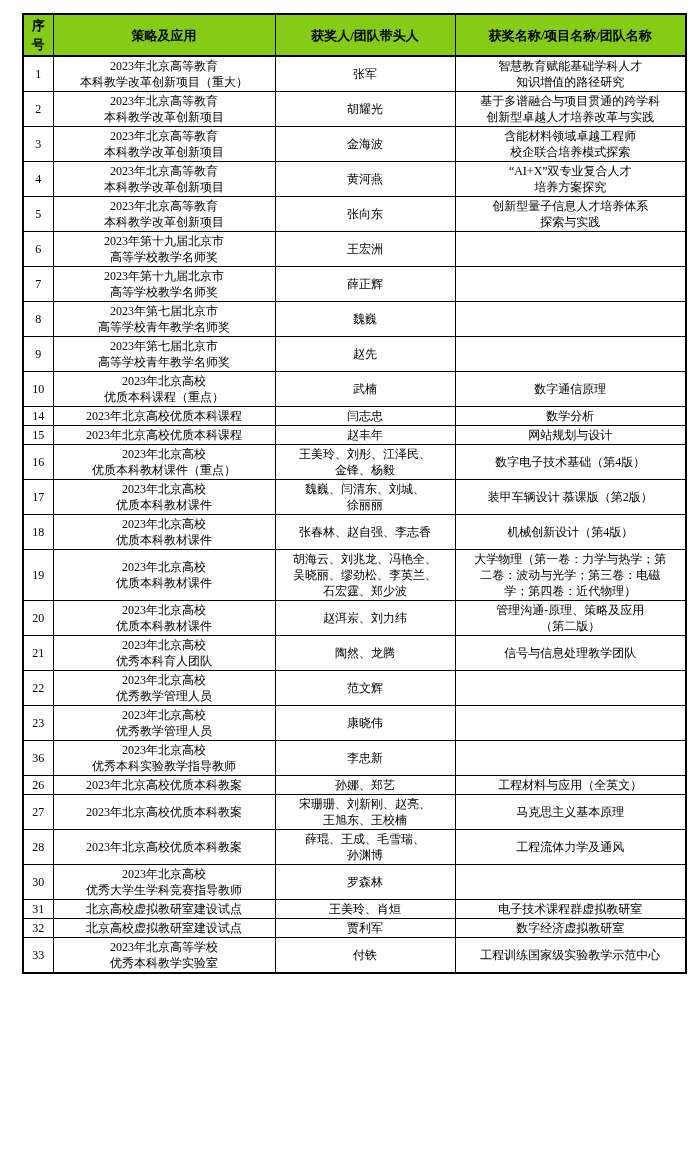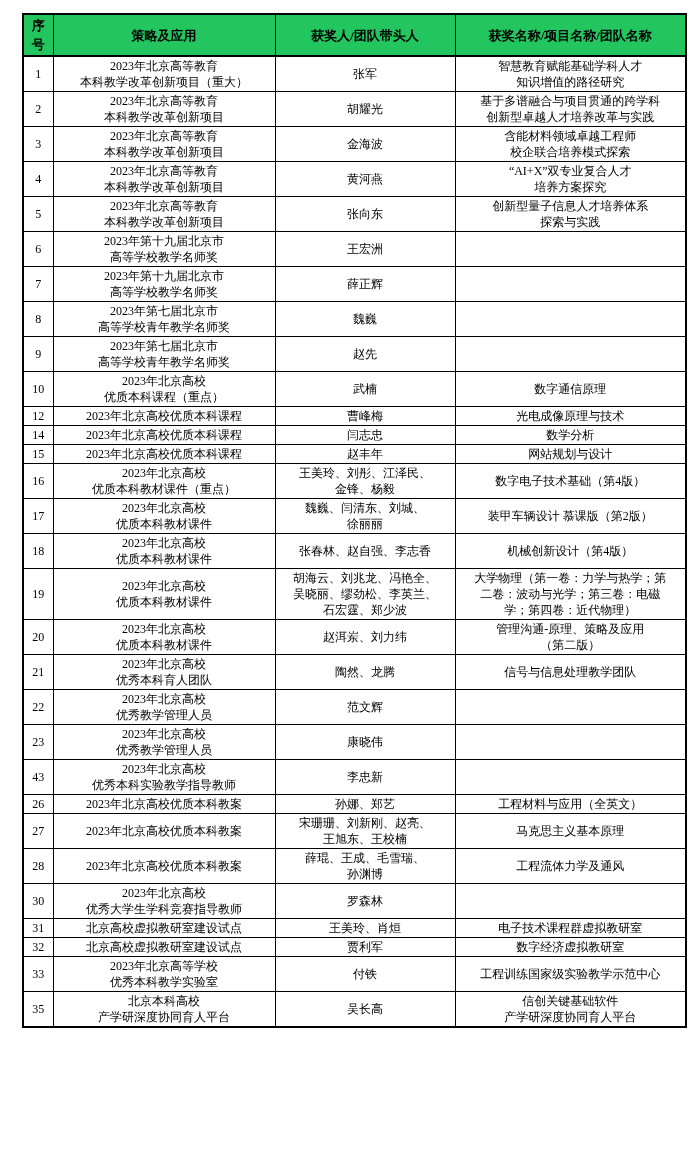--- a/index.html
+++ b/index.html
@@ -25,21 +25,21 @@
   table.awards th,
   table.awards td {
     border: 1px solid #000000;
     text-align: center;
     vertical-align: middle;
     padding: 1px 3px;
     box-sizing: border-box;
     overflow: hidden;
   }
   table.awards thead tr {
-    background: #22c55e;
+    background: #84cc16;
   }
   table.awards thead th {
     font-weight: bold;
     font-size: 13px;
     line-height: 19px;
     border-bottom: 2px solid #000000;
   }
   table.awards td {
     font-size: 12px;
     line-height: 16px;
@@ -150,26 +150,20 @@
 
   <tr>
     <td class="c-no">10</td>
     <td class="c-award">2023年北京高校
 优质本科课程（重点）</td>
     <td class="c-winner">武楠</td>
     <td class="c-course">数字通信原理</td>
   </tr>
 
 
-  <tr>
-    <td class="c-no">12</td>
-    <td class="c-award">2023年北京高校优质本科课程</td>
-    <td class="c-winner">曹峰梅</td>
-    <td class="c-course">光电成像原理与技术</td>
-  </tr>
 
 
   <tr>
     <td class="c-no">14</td>
     <td class="c-award">2023年北京高校优质本科课程</td>
     <td class="c-winner">闫志忠</td>
     <td class="c-course">数学分析</td>
   </tr>
 
   <tr>
@@ -244,21 +238,21 @@
 
   <tr>
     <td class="c-no">23</td>
     <td class="c-award">2023年北京高校
 优秀教学管理人员</td>
     <td class="c-winner">康晓伟</td>
     <td class="c-course"></td>
   </tr>
 
   <tr>
-    <td class="c-no">43</td>
+    <td class="c-no">36</td>
     <td class="c-award">2023年北京高校
 优秀本科实验教学指导教师</td>
     <td class="c-winner">李忠新</td>
     <td class="c-course"></td>
   </tr>
 
 
   <tr>
     <td class="c-no">26</td>
     <td class="c-award">2023年北京高校优质本科教案</td>
@@ -307,23 +301,15 @@
 
   <tr>
     <td class="c-no">33</td>
     <td class="c-award">2023年北京高等学校
 优秀本科教学实验室</td>
     <td class="c-winner">付铁</td>
     <td class="c-course">工程训练国家级实验教学示范中心</td>
   </tr>
 
 
-  <tr>
-    <td class="c-no">35</td>
-    <td class="c-award">北京本科高校
-产学研深度协同育人平台</td>
-    <td class="c-winner">吴长高</td>
-    <td class="c-course">信创关键基础软件
-产学研深度协同育人平台</td>
-  </tr>
 </tbody>
   </table>
 </div>
 
 </body></html>

